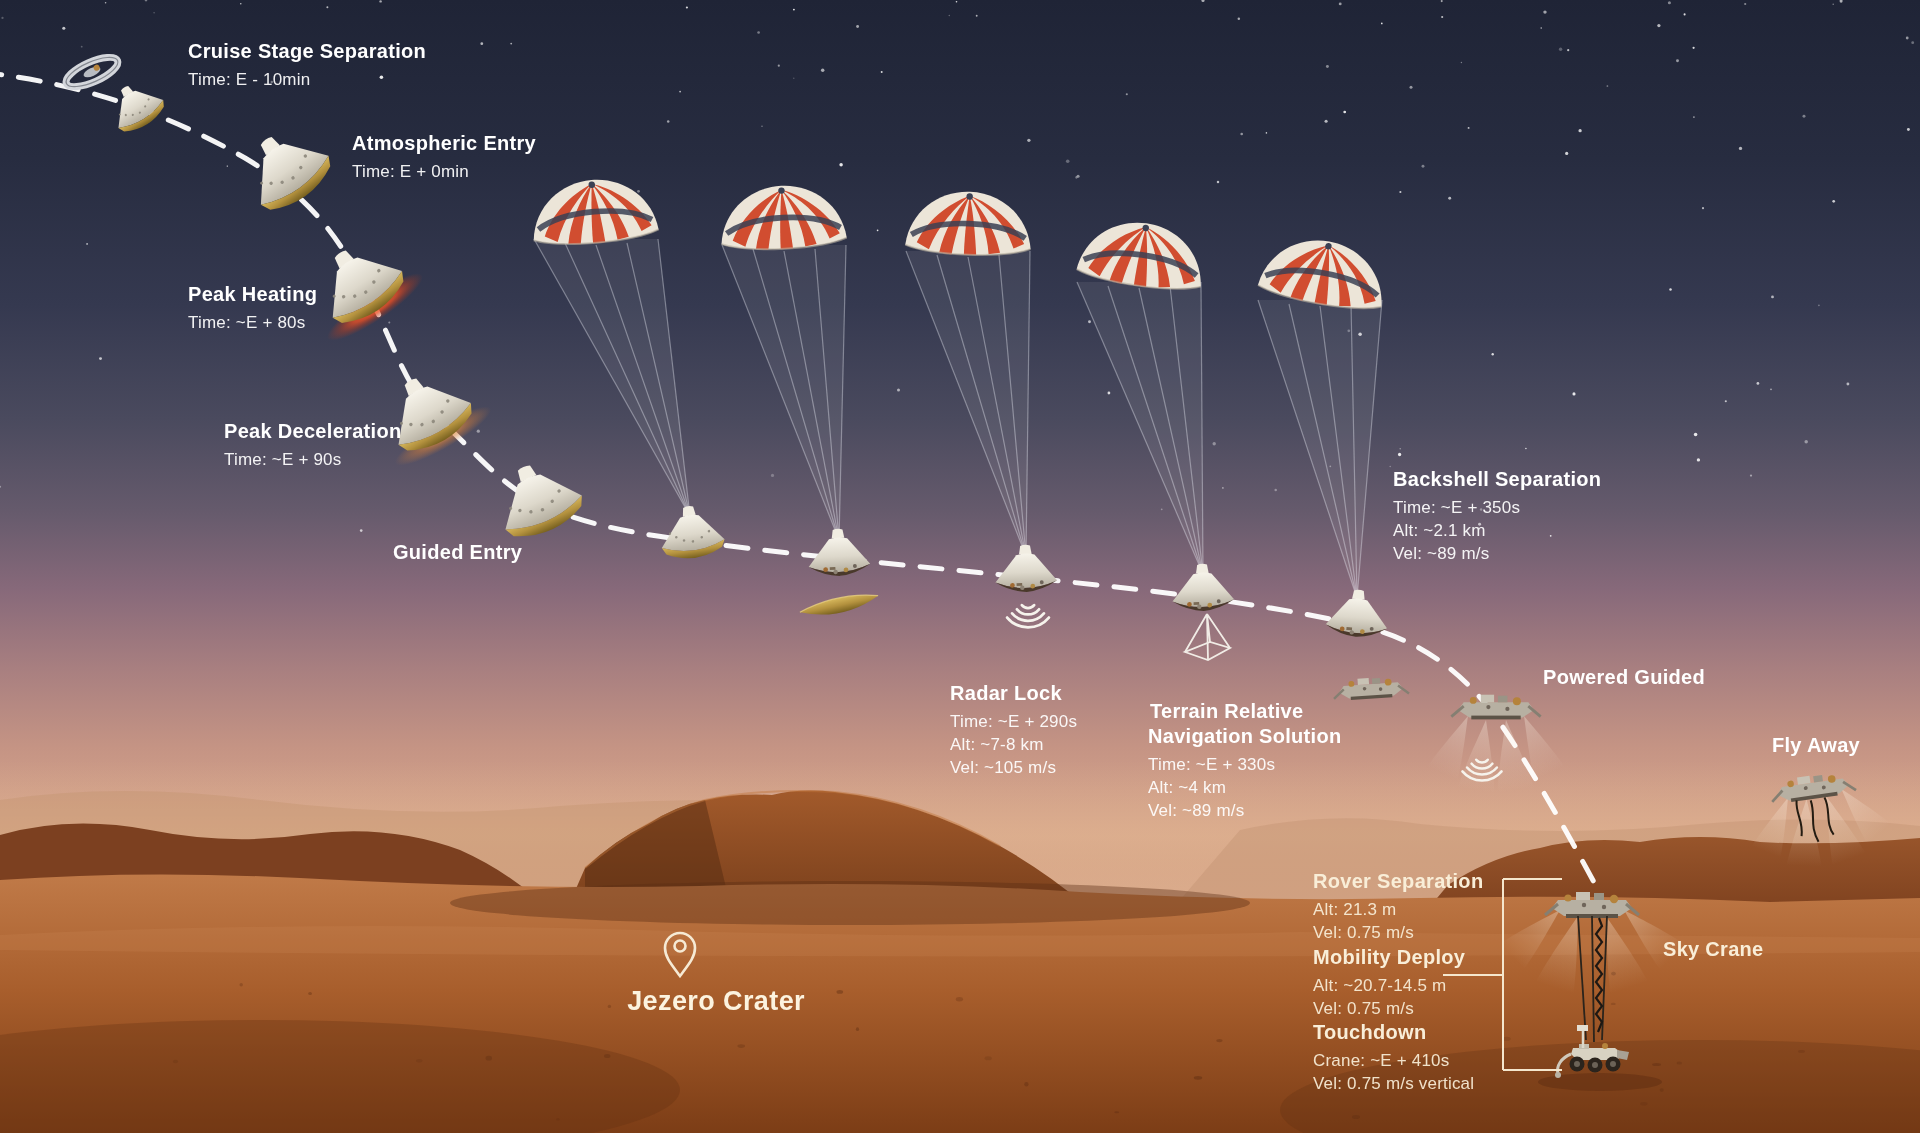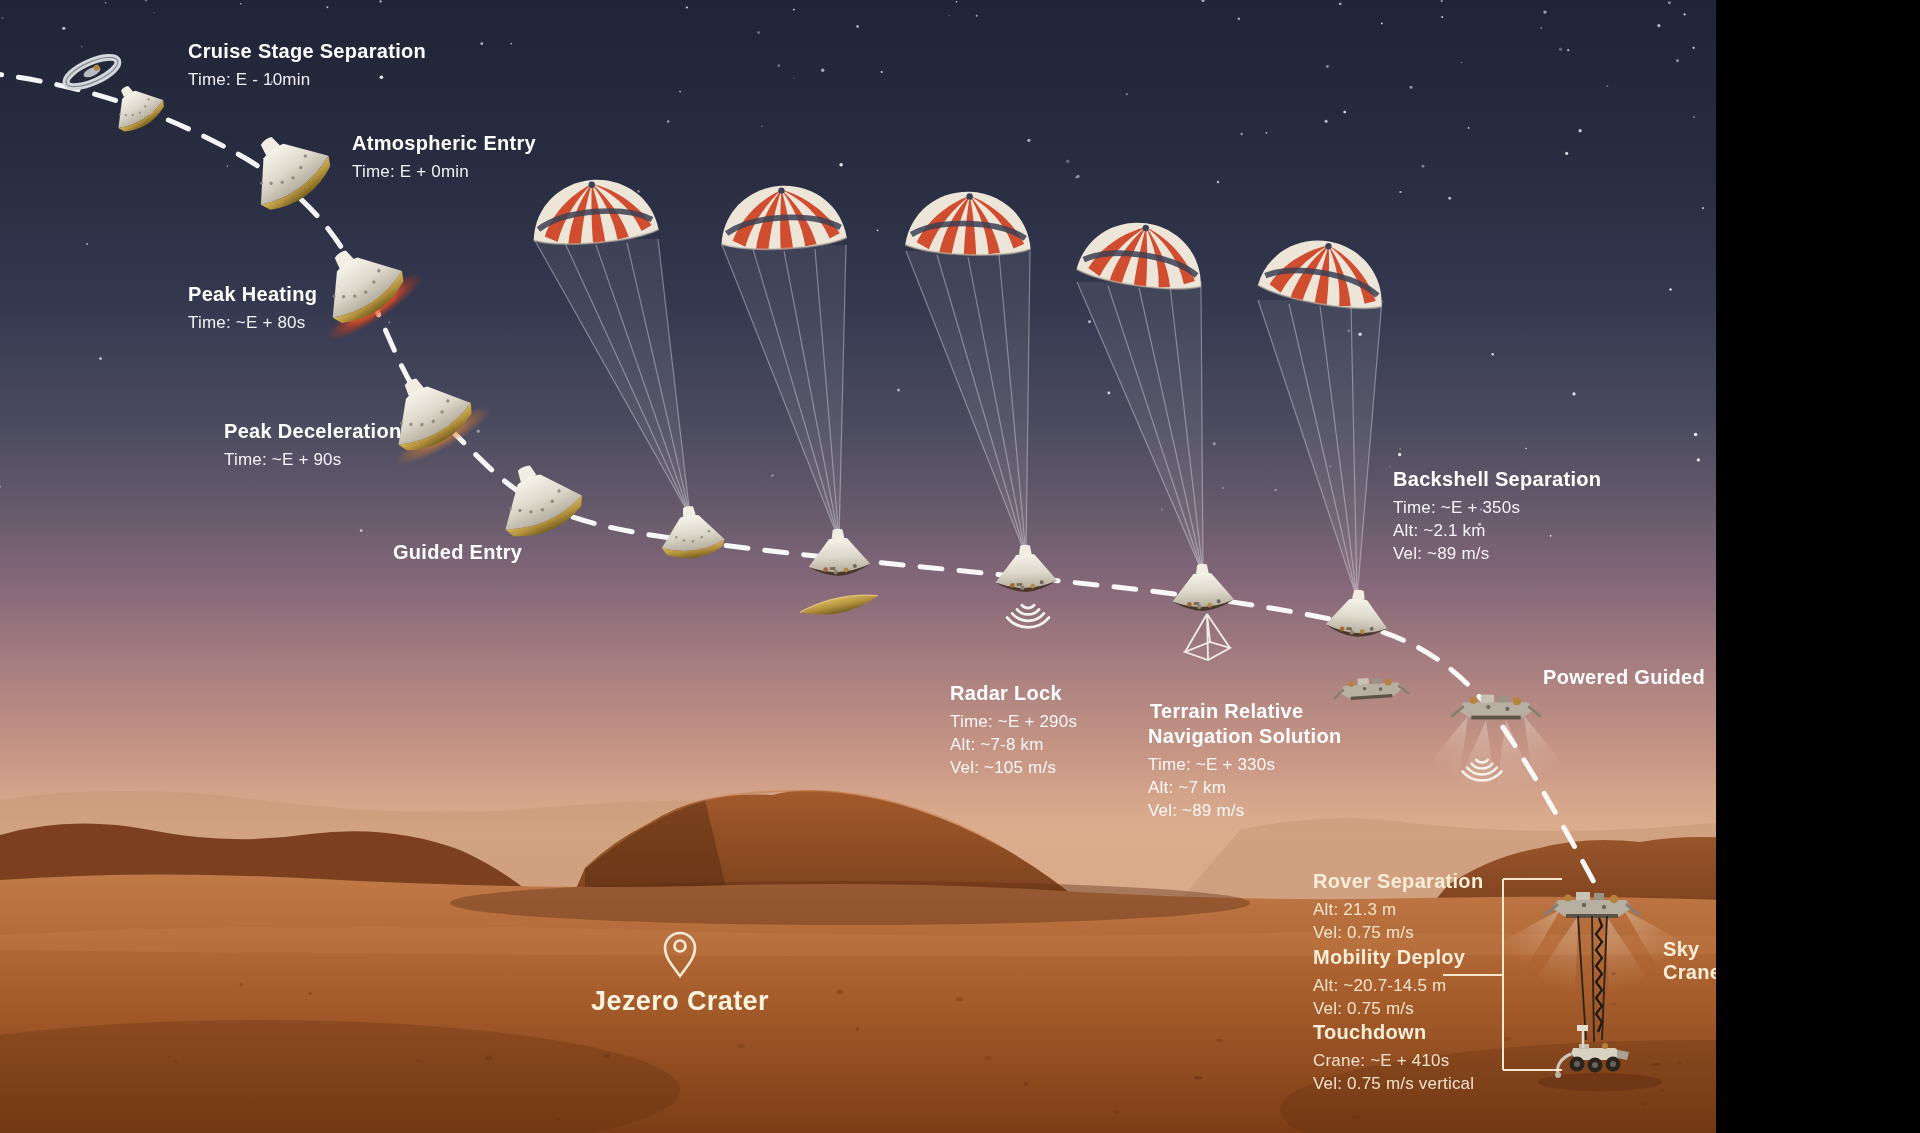--- a/index.html
+++ b/index.html
@@ -1,30 +1,30 @@
 <!DOCTYPE html>
 <html><head>
 <meta charset="utf-8">
 <style>
   html,body{margin:0;padding:0;background:#000;}
   .scene{
-    position:relative;width:1716px;height:1133px;overflow:hidden;
+    position:relative;width:1920px;height:1133px;overflow:hidden;
     font-family:"Liberation Sans",sans-serif;
     background:linear-gradient(180deg,
       #1f2436 0%,#272c40 14%,#353950 27%,#4a4a5e 37%,
       #655a6c 45%,#87697a 52%,#a87f80 59%,#c59484 66%,
       #d8a78e 73%,#e0b497 80%,#ddae90 100%);
   }
   .scene svg{position:absolute;left:0;top:0;}
   .label{position:absolute;color:#ffffff;}
   .label .t{font-size:20px;font-weight:700;letter-spacing:.3px;margin:0 0 5px 0;line-height:23px;}
   .label .d{font-size:17px;font-weight:400;opacity:.93;line-height:23px;letter-spacing:.2px;}
   .label.warm{color:#f9eed8;}
   .jezero{
-    position:absolute;left:555px;top:986px;width:250px;text-align:center;
+    position:absolute;left:555px;top:986px;width:250px;text-align:right;
     color:#fcf3df;font-size:27px;font-weight:700;letter-spacing:.4px;
   }
 </style>
 </head>
 <body>
 
 <div class="scene">
 
 <svg width="1920" height="1133" viewBox="0 0 1920 1133">
   <defs>
@@ -501,21 +501,21 @@
   <div class="t">Radar Lock</div>
   <div class="d">Time: ~E + 290s</div>
   <div class="d">Alt: ~7-8 km</div>
   <div class="d">Vel: ~105 m/s</div>
 </div>
 
 <div class="label" style="left:1148px;top:698px">
   <div class="t" style="margin:2px">Terrain Relative</div>
   <div class="t">Navigation Solution</div>
   <div class="d">Time: ~E + 330s</div>
-  <div class="d">Alt: ~7 km</div>
+  <div class="d">Alt: ~4 km</div>
   <div class="d">Vel: ~89 m/s</div>
 </div>
 
 <div class="label" style="left:1393px;top:468px">
   <div class="t">Backshell Separation</div>
   <div class="d">Time: ~E + 350s</div>
   <div class="d">Alt: ~2.1 km</div>
   <div class="d">Vel: ~89 m/s</div>
 </div>
 

